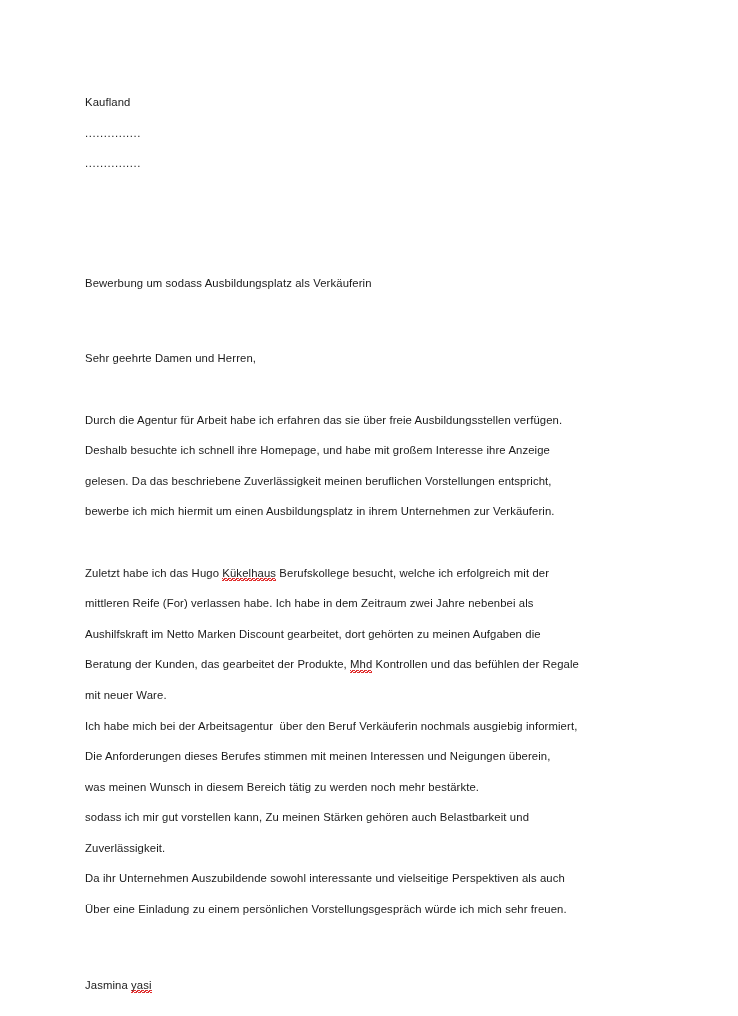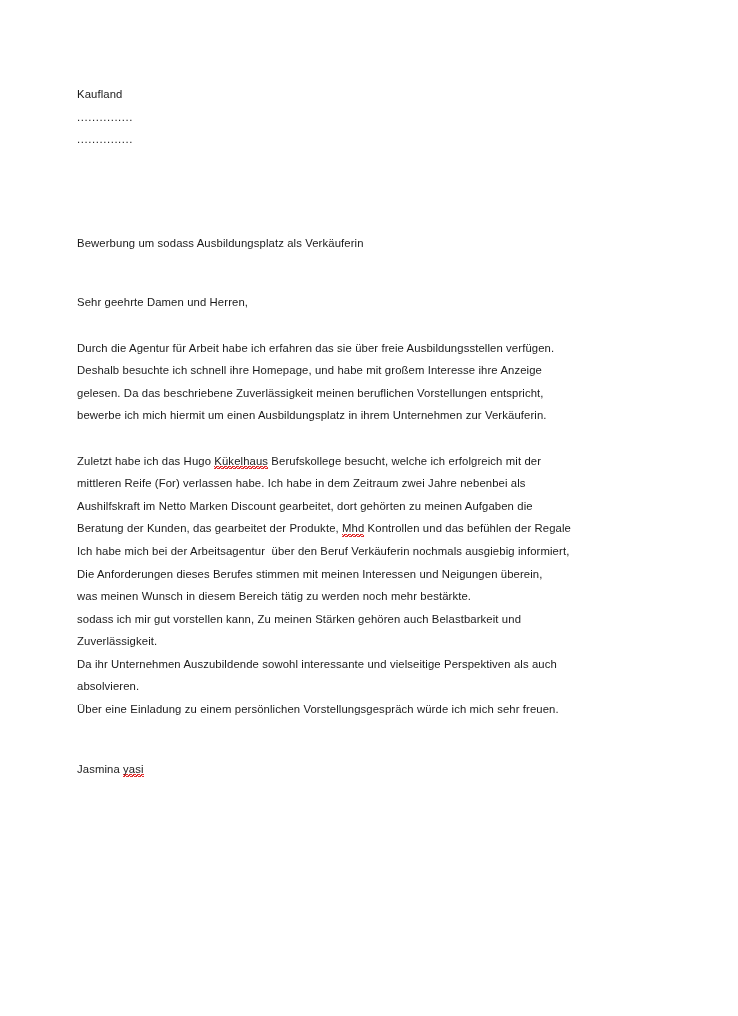--- a/index.html
+++ b/index.html
@@ -27,21 +27,21 @@
     width: 600px;
   }
   .line {
     font-size: 11.3px;
     line-height: 14.6px;
     letter-spacing: 0.01em;
     white-space: pre-wrap;
     color: #1a1a1a;
   }
   .block {
-    margin: 8px;
+    margin: 16px;
     padding: 0;
   }
   .spacer-xs { height: 14.6px; }
   .gap-after-header { height: 73px; }
   .gap-after-subject { height: 29px; }
   .dots {
     font-size: 11.3px;
     line-height: 14.6px;
     letter-spacing: 0.6px;
     color: #1a1a1a;
@@ -99,27 +99,27 @@
       <div class="line block">bewerbe ich mich hiermit um einen Ausbildungsplatz in ihrem Unternehmen zur Verkäuferin.</div>
     </div>
 
     <div class="spacer-xs"></div>
 
     <div>
       <div class="line block"><span>Zuletzt habe ich das Hugo </span><span class="sp">Kükelhaus</span><span> Berufskollege besucht, welche ich erfolgreich mit der</span></div>
       <div class="line block">mittleren Reife (For) verlassen habe. Ich habe in dem Zeitraum zwei Jahre nebenbei als</div>
       <div class="line block">Aushilfskraft im Netto Marken Discount gearbeitet, dort gehörten zu meinen Aufgaben die</div>
       <div class="line block"><span>Beratung der Kunden, das gearbeitet der Produkte, </span><span class="sp">Mhd</span><span> Kontrollen und das befühlen der Regale</span></div>
+      <div class="line block">mit neuer Ware.</div>
       <div class="line block">Ich habe mich bei der Arbeitsagentur  über den Beruf Verkäuferin nochmals ausgiebig informiert,</div>
       <div class="line block">Die Anforderungen dieses Berufes stimmen mit meinen Interessen und Neigungen überein,</div>
       <div class="line block">was meinen Wunsch in diesem Bereich tätig zu werden noch mehr bestärkte.</div>
       <div class="line block">sodass ich mir gut vorstellen kann, Zu meinen Stärken gehören auch Belastbarkeit und</div>
       <div class="line block">Zuverlässigkeit.</div>
       <div class="line block">Da ihr Unternehmen Auszubildende sowohl interessante und vielseitige Perspektiven als auch</div>
-      <div class="line block">absolvieren.</div>
       <div class="line block">Über eine Einladung zu einem persönlichen Vorstellungsgespräch würde ich mich sehr freuen.</div>
     </div>
 
     <div class="spacer-xs"></div>
 
 
     <div class="spacer-xs"></div>
 
     <div class="line block"><span>Jasmina </span><span class="sp">yasi</span></div>
 

